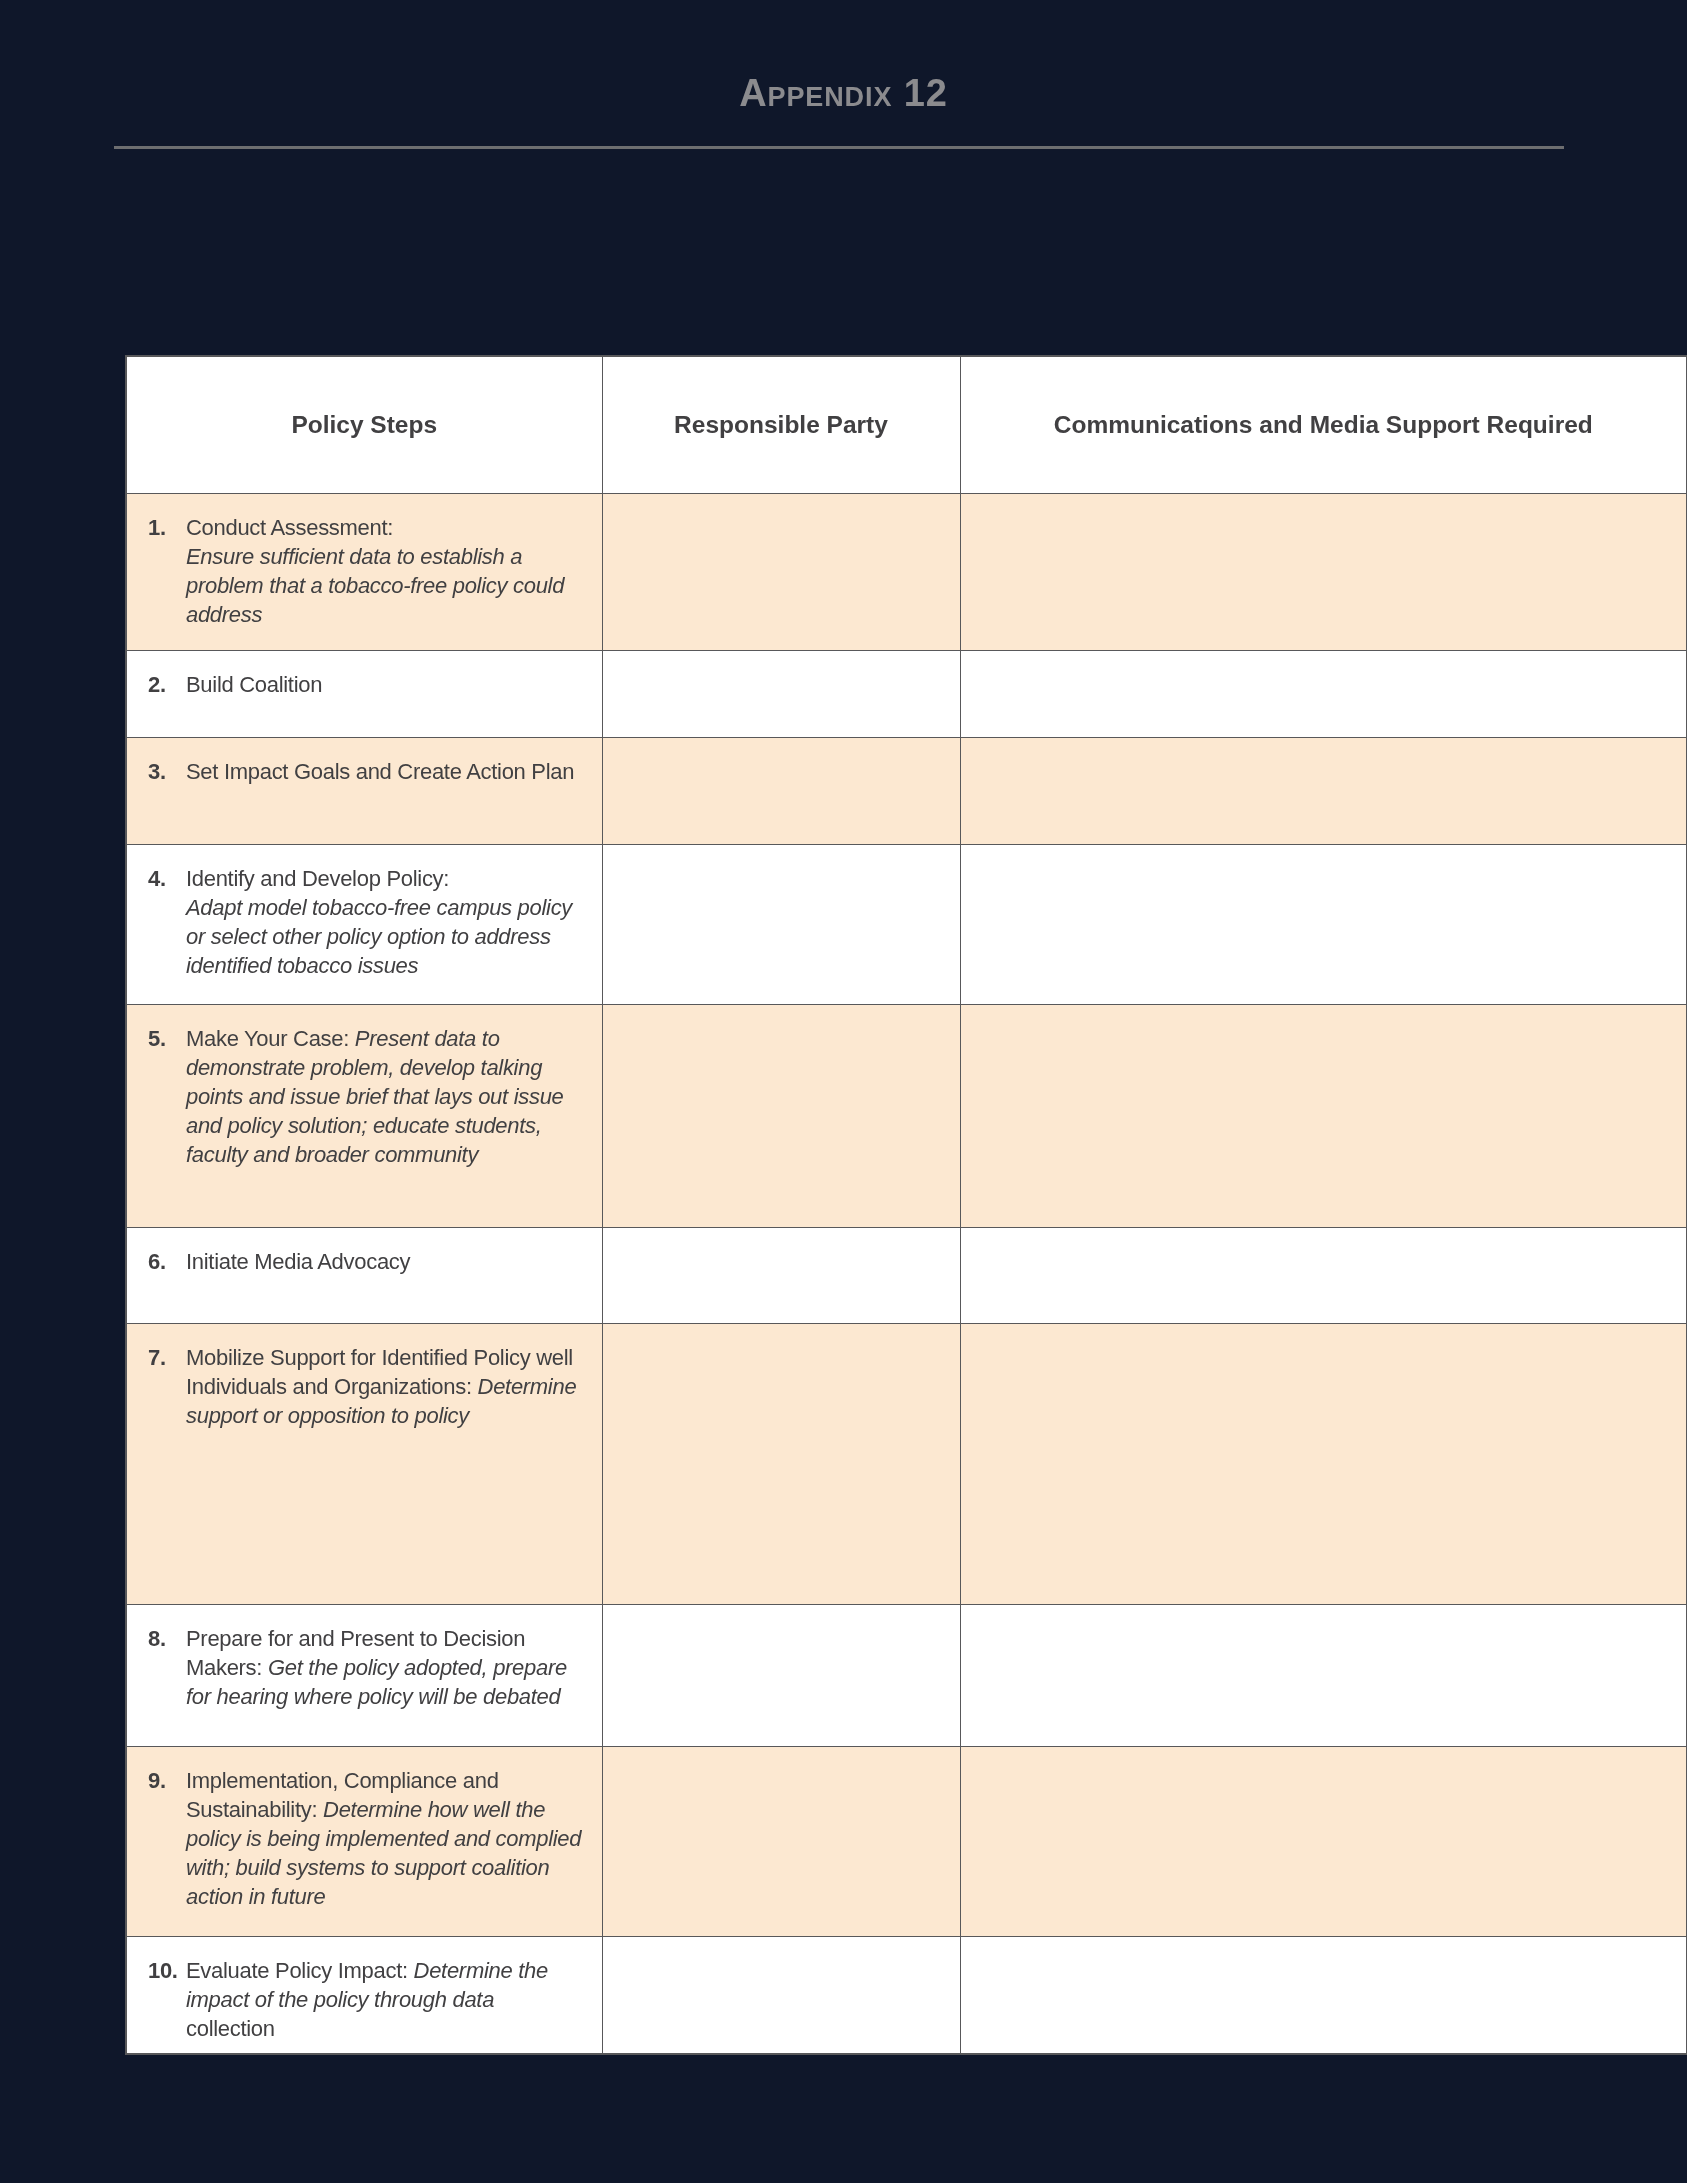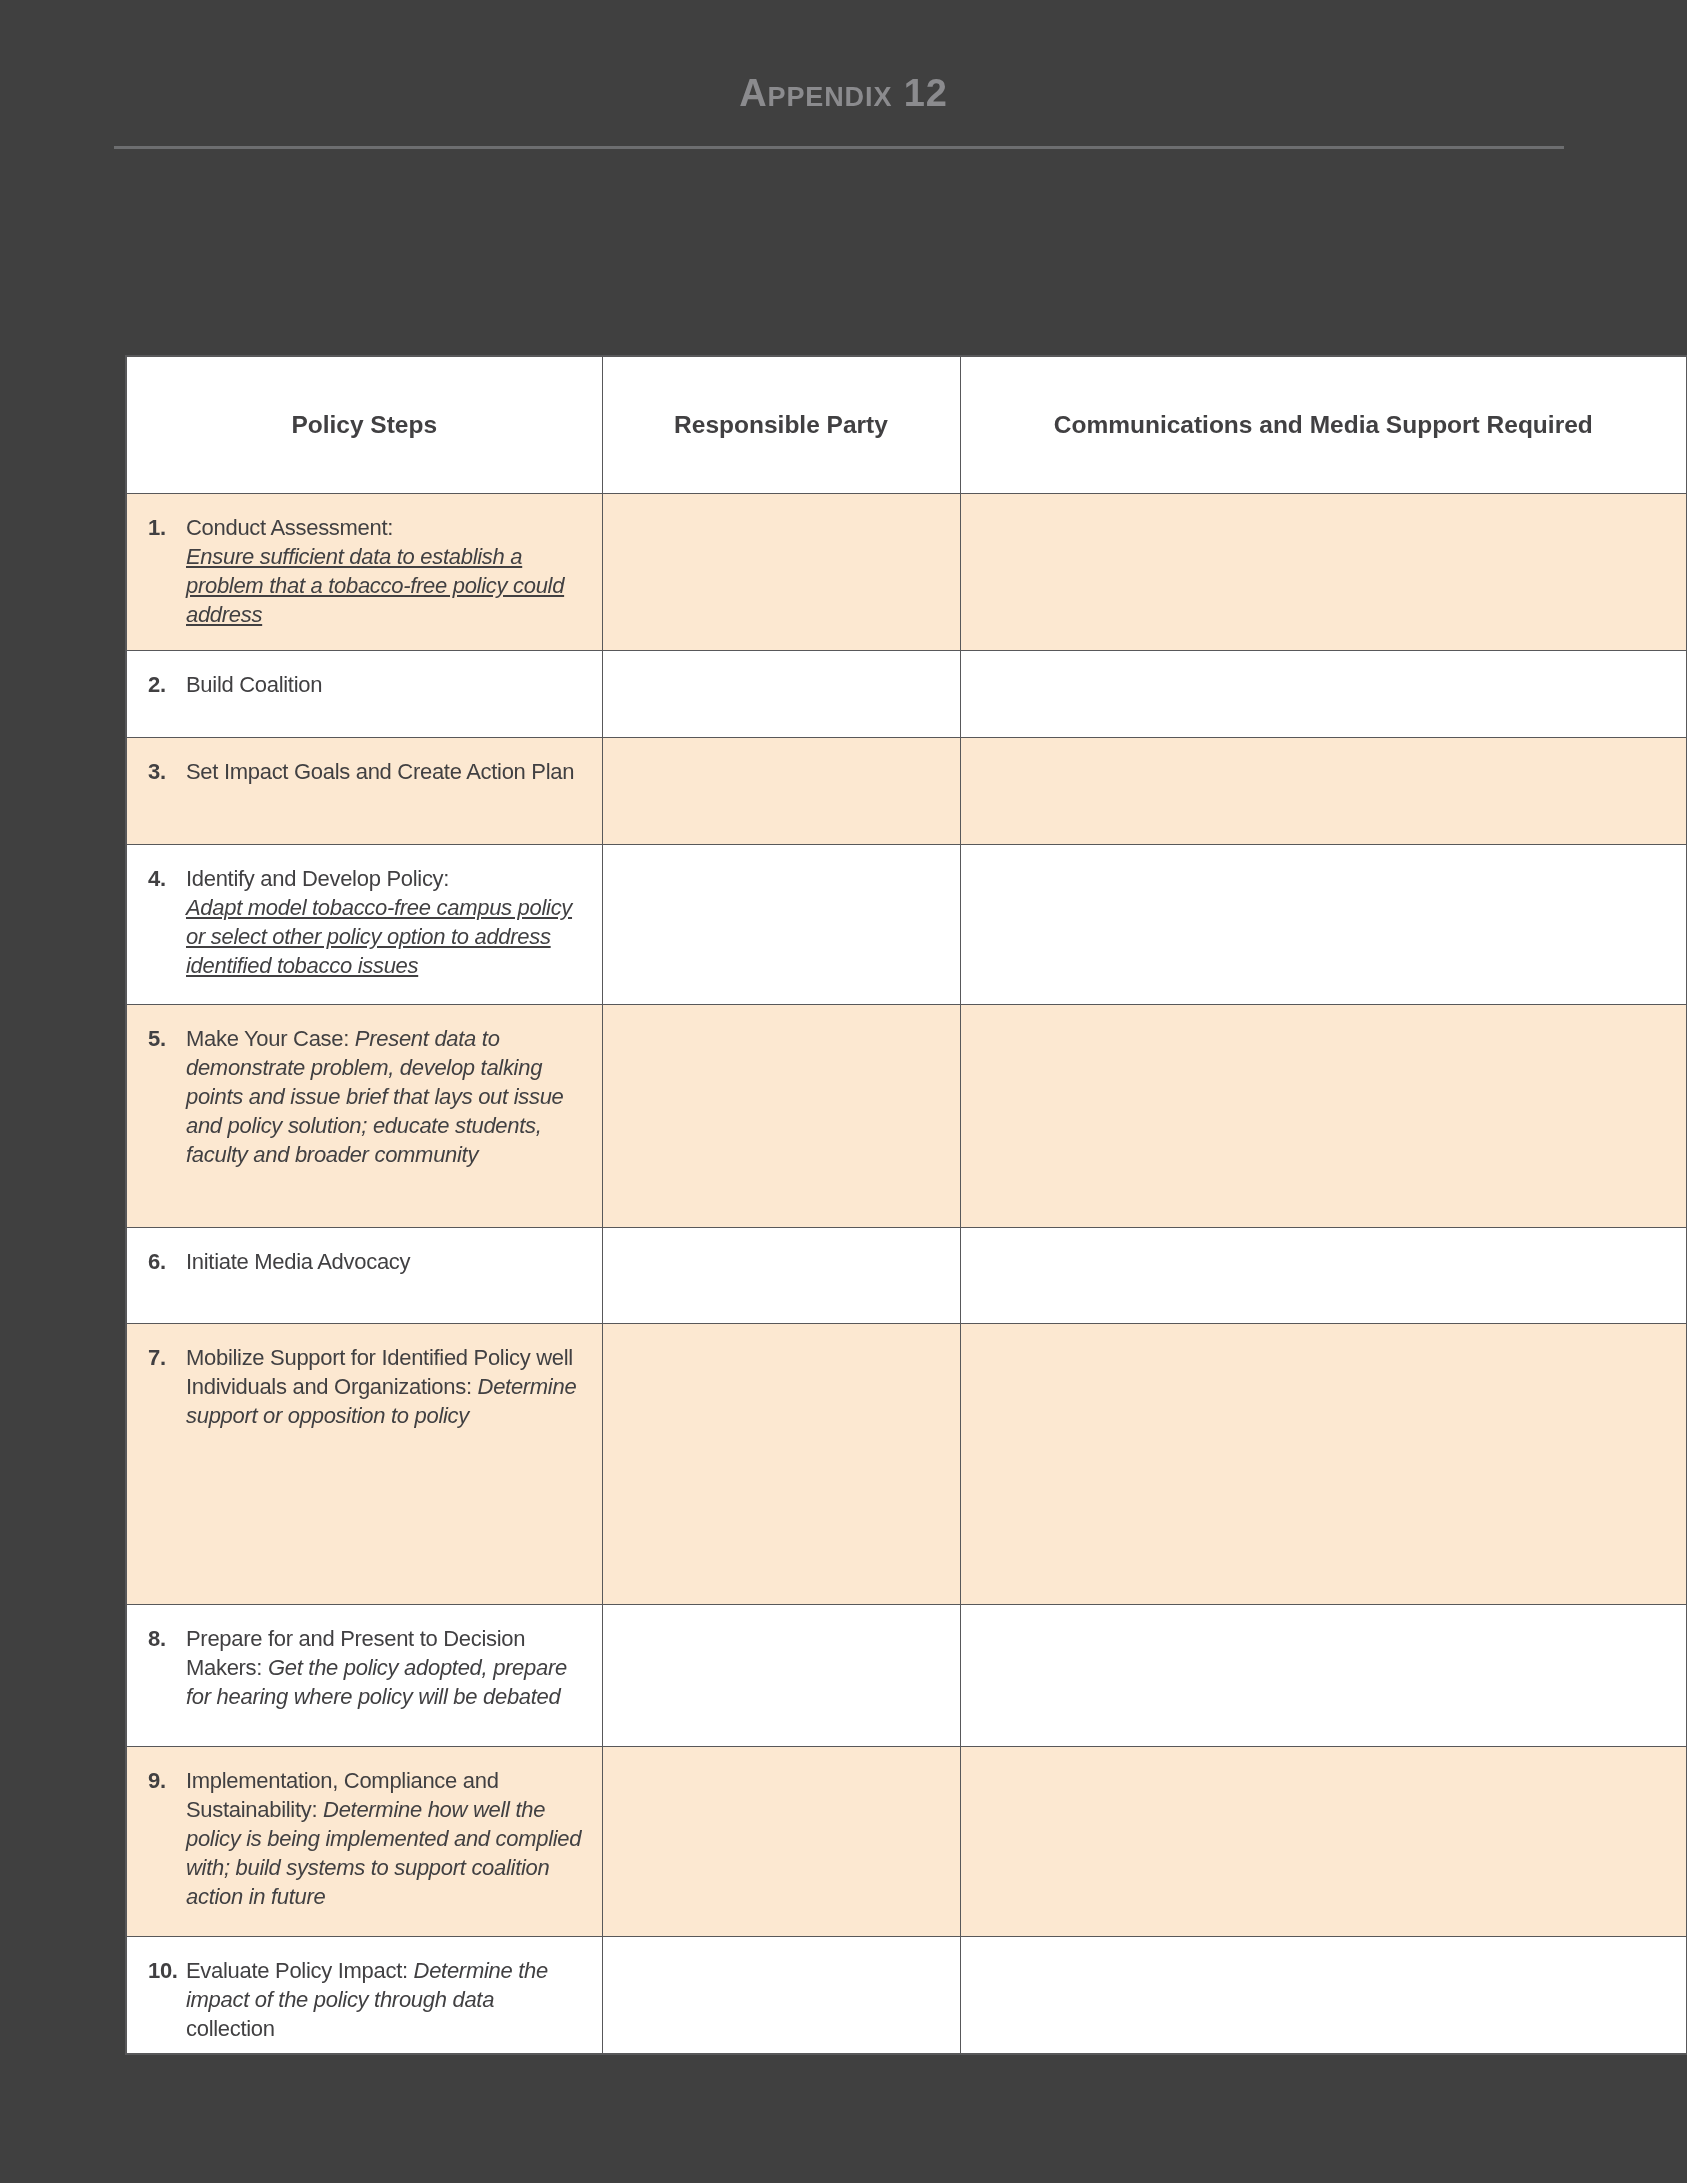--- a/index.html
+++ b/index.html
@@ -1,20 +1,20 @@
 <!DOCTYPE html>
 <html style="font-size:14px"><head>
 <meta charset="utf-8">
 <style>
   html, body { margin: 0; padding: 0; background: #ffffff; }
   .page {
     position: relative;
     width: 1687px;
     height: 2184px;
-    background: #404040;
+    background: #0f172a;
     font-family: "Liberation Sans", sans-serif;
     color: #414042;
     overflow: hidden;
   }
   .appendix-label {
     position: absolute;
     top: 72px;
     left: 0;
     width: 100%;
     text-align: center;
@@ -76,21 +76,21 @@
     line-height: 29px;
     letter-spacing: -0.3px;
   }
   .step .num {
     flex: 0 0 38px;
     min-width: 38px;
     font-weight: bold;
   }
   .step .txt { flex: 1; }
   .it { font-style: italic; }
-  .blk { display: block; text-decoration: underline; }
+  .blk { display: block; }
 </style>
 </head>
 <body>
 
 <div class="page">
 
   <div class="appendix-label">Appendix 12</div>
   <div class="header-rule"></div>
 
 

